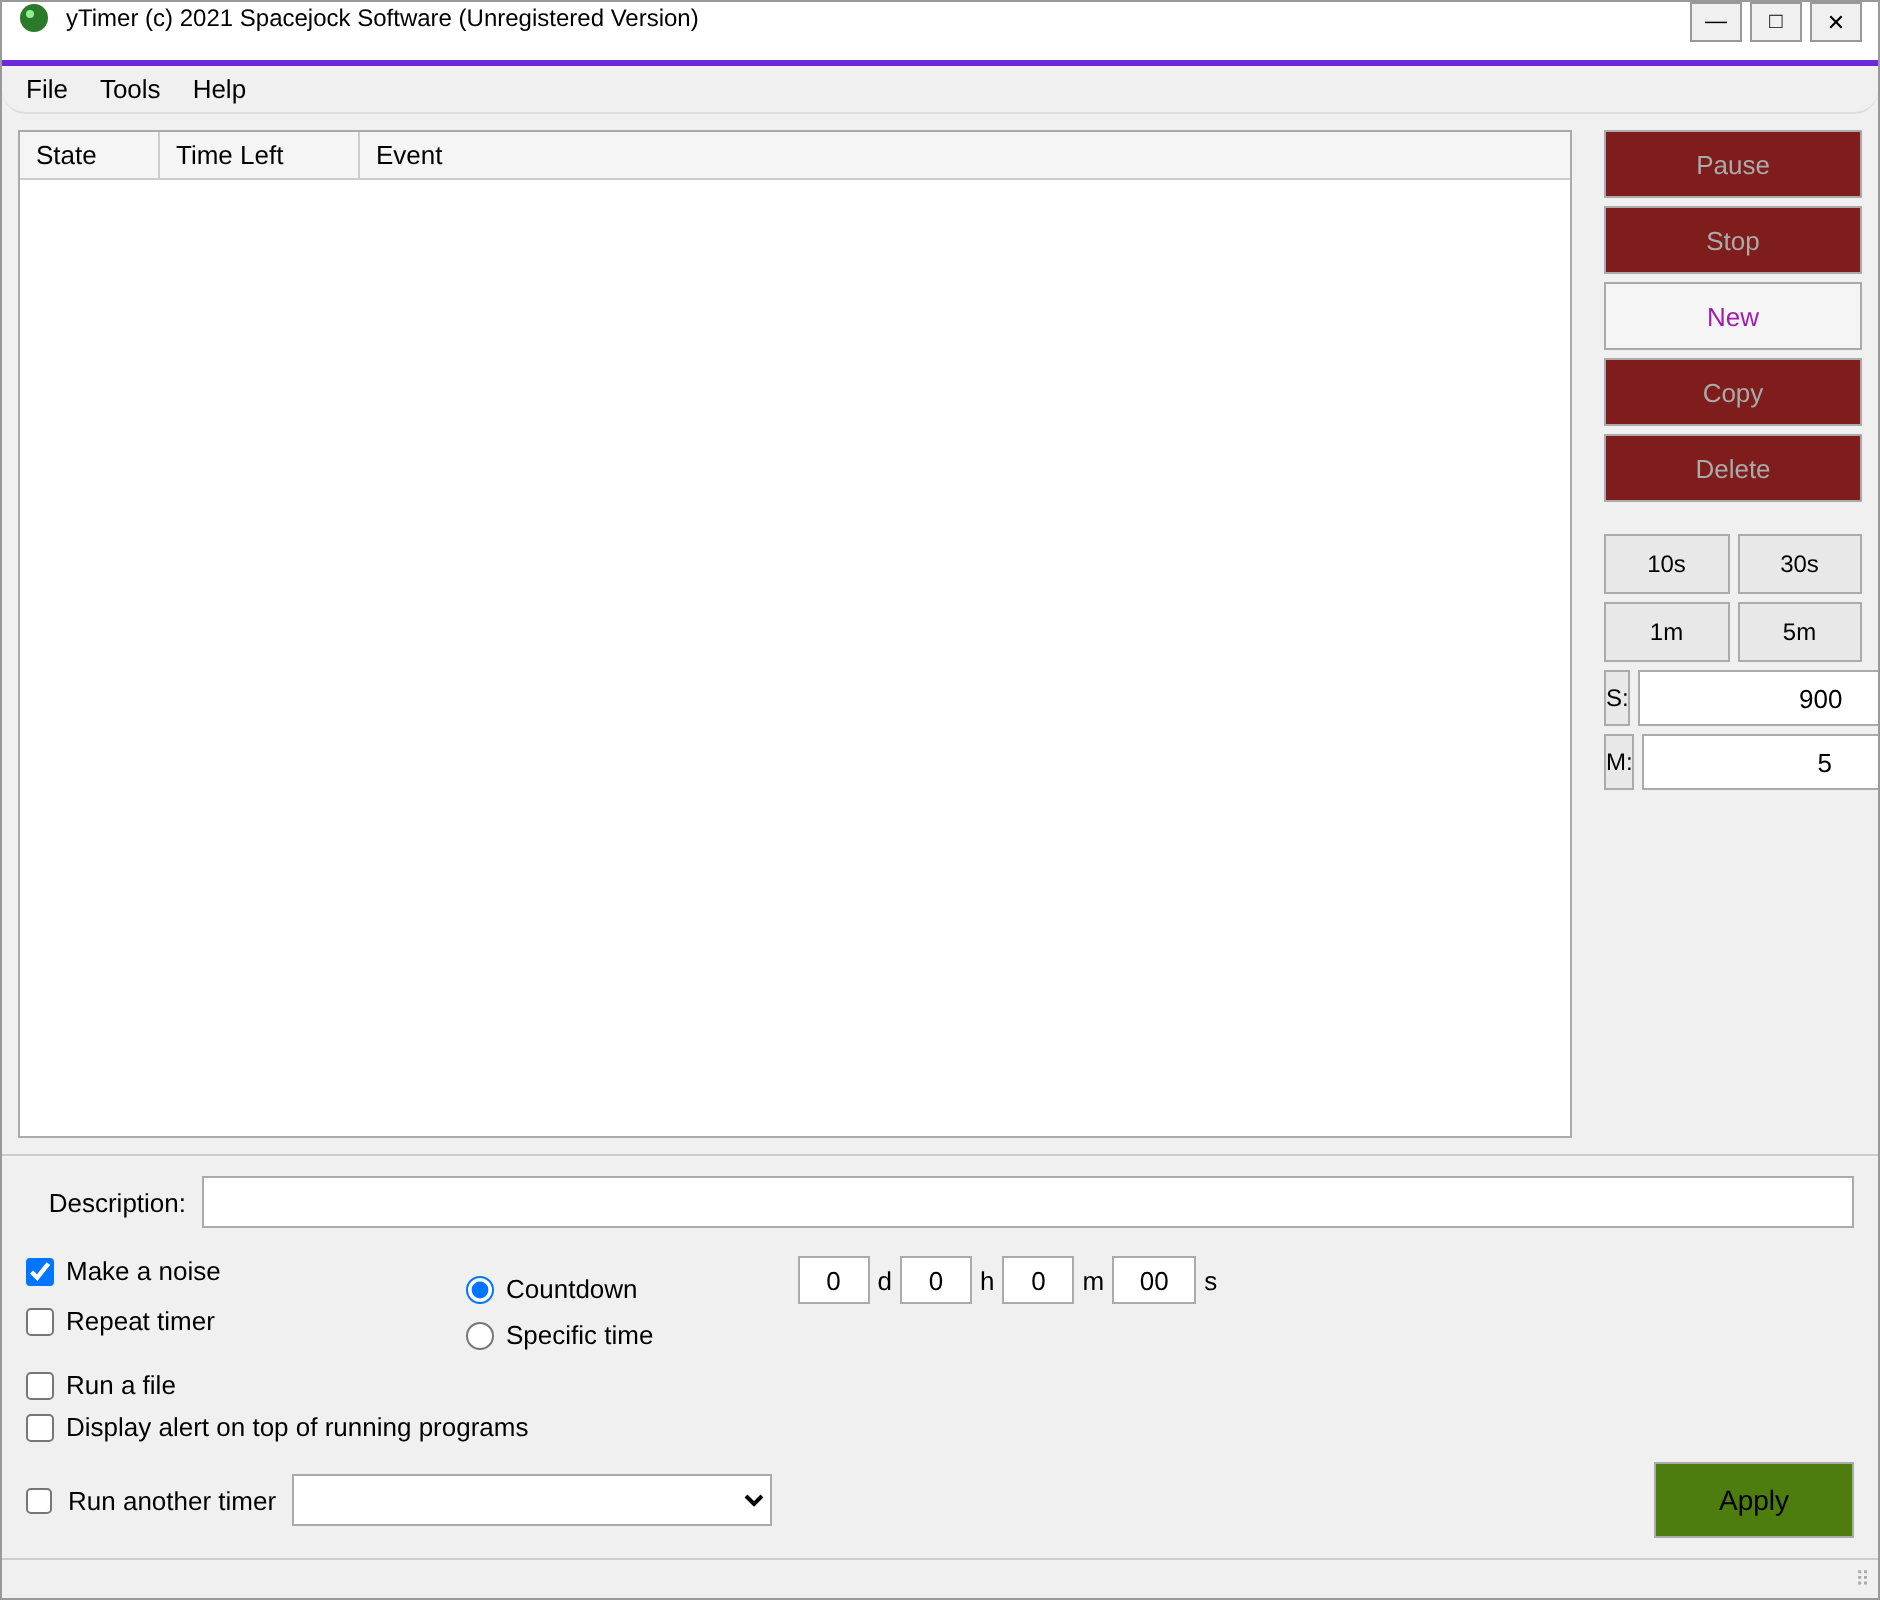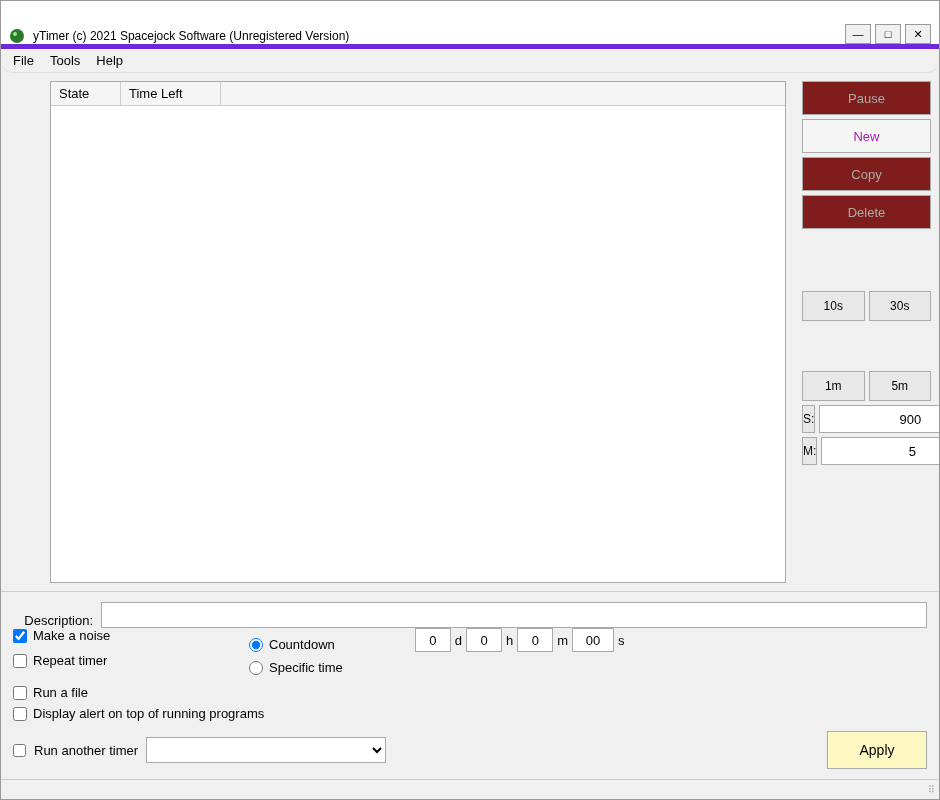--- a/index.html
+++ b/index.html
@@ -14,25 +14,25 @@
     .window {
       width: 940px;
       height: 800px;
       background: #f0f0f0;
       border: 1px solid #999;
       display: flex;
       flex-direction: column;
     }
     .title-bar {
       background: #fff;
-      height: 48px;
-      display: flex;
-      align-items: flex-end;
+      height: 32px;
+      display: flex;
+      align-items: flex-start;
       padding: 0 8px;
-      border-bottom: 5px solid #6d28d9;
+      border-bottom: 3px solid #6d28d9;
       justify-content: space-between;
     }
     .title-bar-left {
       display: flex;
       align-items: center;
       gap: 8px;
     }
     .title-icon {
       width: 16px;
       height: 16px;
@@ -74,21 +74,20 @@
       display: flex;
       flex: 1;
       overflow: hidden;
     }
     .center-panel {
       flex: 1;
       display: flex;
       flex-direction: column;
       padding: 8px;
       gap: 8px;
-      margin-left: 41px;
     }
     .timer-table-area {
       background: #fff;
       border: 1px solid #aaa;
       flex: 1;
       display: flex;
       flex-direction: column;
       min-height: 0;
     }
     .table-header {
@@ -151,21 +150,20 @@
     .quick-btn {
       flex: 1;
       height: 30px;
       background: #e8e8e8;
       border: 1px solid #aaa;
       cursor: pointer;
       font-size: 12px;
       display: flex;
       align-items: center;
       justify-content: center;
-      margin-top: 46px;
     }
     .seconds-row, .minutes-row {
       display: flex;
       align-items: center;
       gap: 4px;
     }
     .label-btn {
       width: 30px;
       height: 28px;
       background: #e8e8e8;
@@ -185,39 +183,40 @@
       font-size: 13px;
       padding: 2px;
     }
     .bottom-panel {
       background: #f0f0f0;
       border-top: 1px solid #ccc;
       padding: 10px 12px;
     }
     .desc-row {
       display: flex;
-      align-items: flex-end;
+      align-items: center;
       gap: 8px;
+      margin-bottom: 14px;
     }
     .desc-label {
       width: 80px;
       text-align: right;
       font-size: 13px;
     }
     .desc-input {
       flex: 1;
       height: 26px;
       border: 1px solid #aaa;
       background: #fff;
       padding: 0 4px;
       font-size: 13px;
     }
     .options-row {
       display: flex;
-      gap: 16px;
+      gap: 0;
       margin-bottom: 10px;
     }
     .left-checks {
       width: 220px;
       display: flex;
       flex-direction: column;
       gap: 10px;
     }
     .right-timer-type {
       flex: 1;
@@ -286,21 +285,21 @@
       height: 26px;
       border: 1px solid #aaa;
       background: #fff;
       font-size: 13px;
       padding: 0 4px;
     }
     .apply-btn {
       margin-left: auto;
       width: 100px;
       height: 38px;
-      background: #fef9c3;
+      background: #4d7c0f;
       border: 1px solid #aaa;
       cursor: pointer;
       font-size: 14px;
       display: flex;
       align-items: center;
       justify-content: center;
     }
     .status-bar {
       height: 20px;
       background: #f0f0f0;
@@ -341,27 +340,29 @@
     <div class="menu-item">Help</div>
   </div>
 
   <div class="main-content">
 
     <div class="center-panel">
       <div class="timer-table-area">
         <div class="table-header">
           <div class="col-state">State</div>
           <div class="col-timeleft">Time Left</div>
+          <div class="col-event">Event</div>
         </div>
         <div class="table-body"></div>
       </div>
     </div>
 
     <div class="right-panel">
       <button class="action-btn disabled">Pause</button>
+      <button class="action-btn disabled">Stop</button>
       <button class="action-btn new-btn">New</button>
       <button class="action-btn disabled">Copy</button>
       <button class="action-btn disabled">Delete</button>
       <div class="spacer"></div>
       <div class="quick-btns">
         <button class="quick-btn">10s</button>
         <button class="quick-btn">30s</button>
       </div>
       <div class="quick-btns">
         <button class="quick-btn">1m</button>

